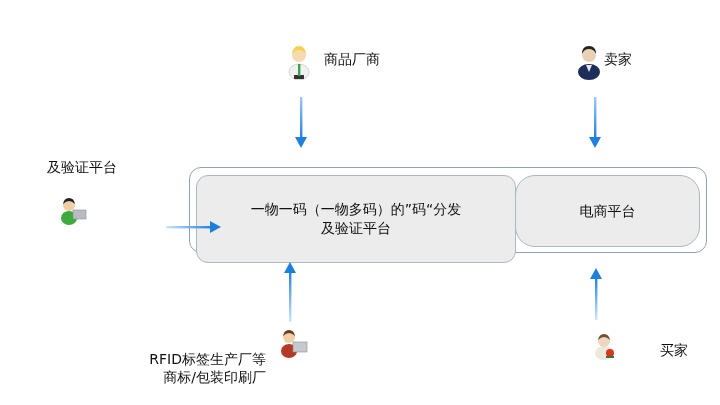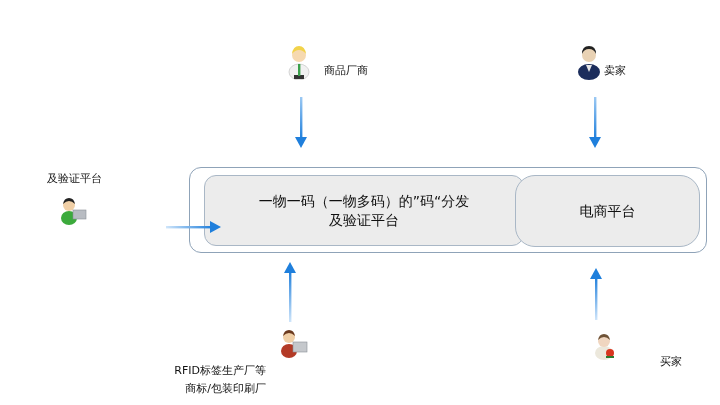--- a/index.html
+++ b/index.html
@@ -3,33 +3,33 @@
   <meta charset="utf-8">
   <style>
     html, body { margin:0; padding:0; }
     body {
       width:720px; height:405px; position:relative; overflow:hidden;
       background:#ffffff;
       font-family:"DejaVu Sans","Liberation Sans",sans-serif;
       color:#111;
     }
     .abs { position:absolute; }
-    .label { font-size:11px; white-space:nowrap; line-height:18px;margin-top:12px; }
+    .label { font-size:14px; white-space:nowrap; line-height:18px; }
     .outer-box {
       position:absolute; left:189px; top:167px; width:518px; height:86px;
       border:1px solid #8fa3b8; border-radius:12px; background:#fff;
       box-sizing:border-box;
     }
     .inner-box {
       position:absolute; background:#ececec; border:1px solid #a9b7c6;
       border-radius:12px; box-sizing:border-box;
       display:flex; align-items:center; justify-content:center; text-align:center;
       font-size:14px; line-height:19px; color:#111;
     }
-    .box-left { left:196px; top:175px; width:320px; height:71px;margin-left:8px; }
+    .box-left { left:196px; top:175px; width:320px; height:88px; }
     .box-right { left:515px; top:175px; width:185px; height:72px;border-radius:20px; }
     svg.person { position:absolute; }
   </style>
 </head>
 <body>
 
 <svg width="0" height="0" style="position:absolute">
   <defs>
     <linearGradient id="arrowGradV" x1="0" y1="0" x2="0" y2="1">
       <stop offset="0" stop-color="#9cc9f3"></stop>

